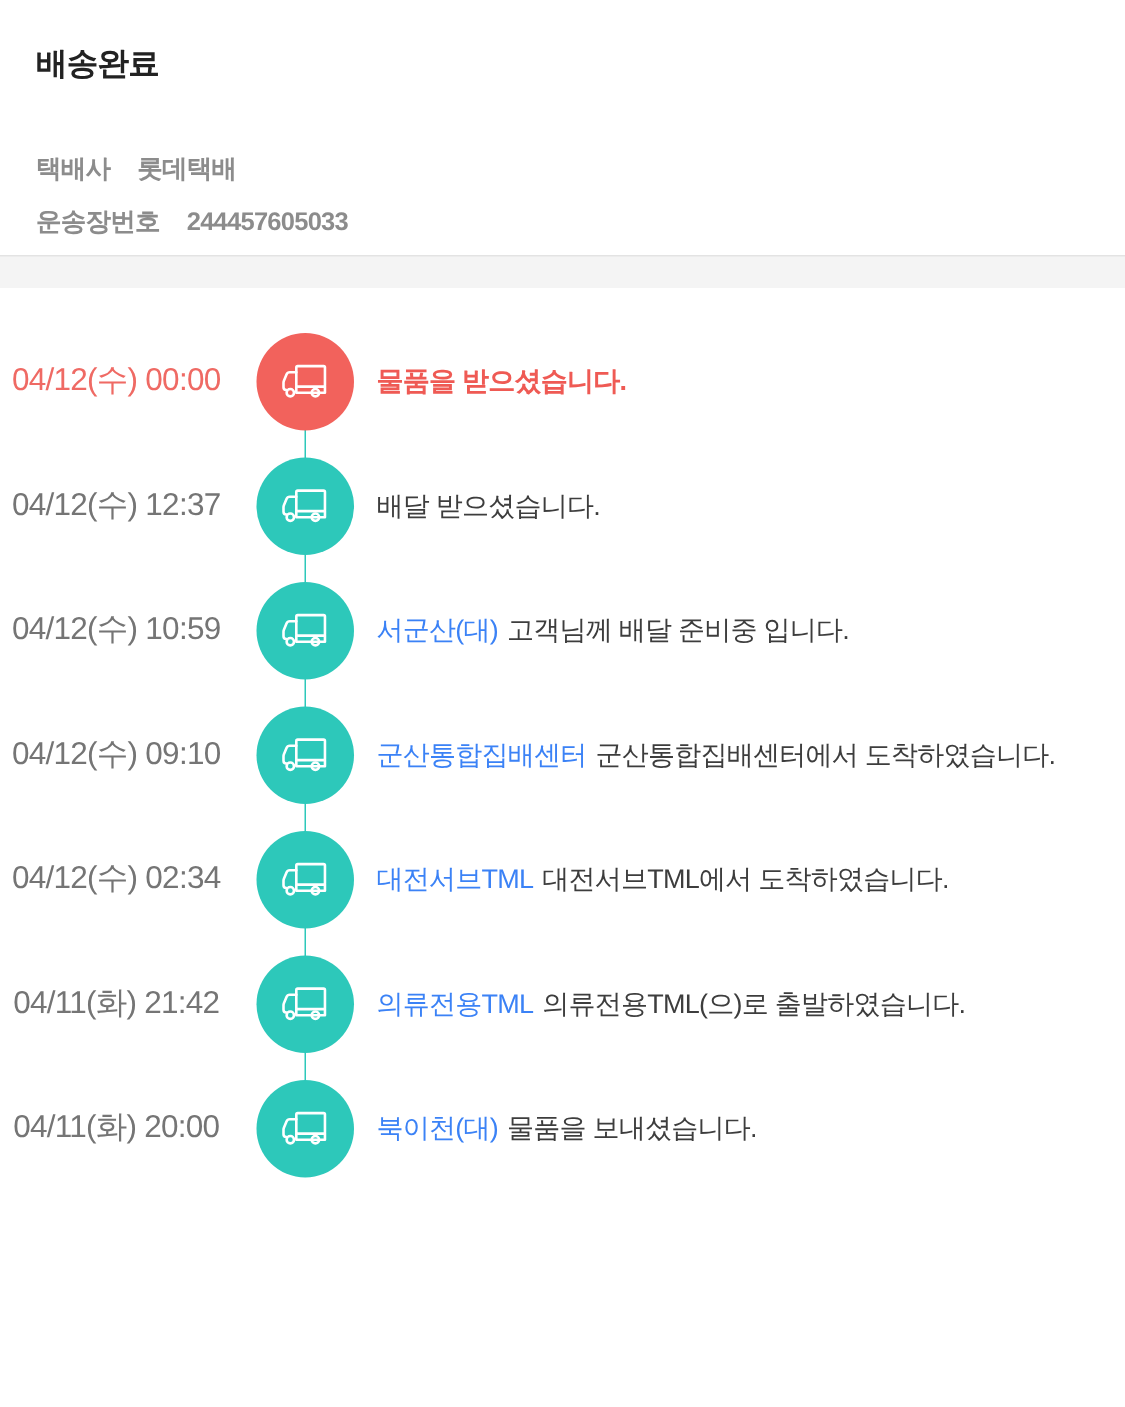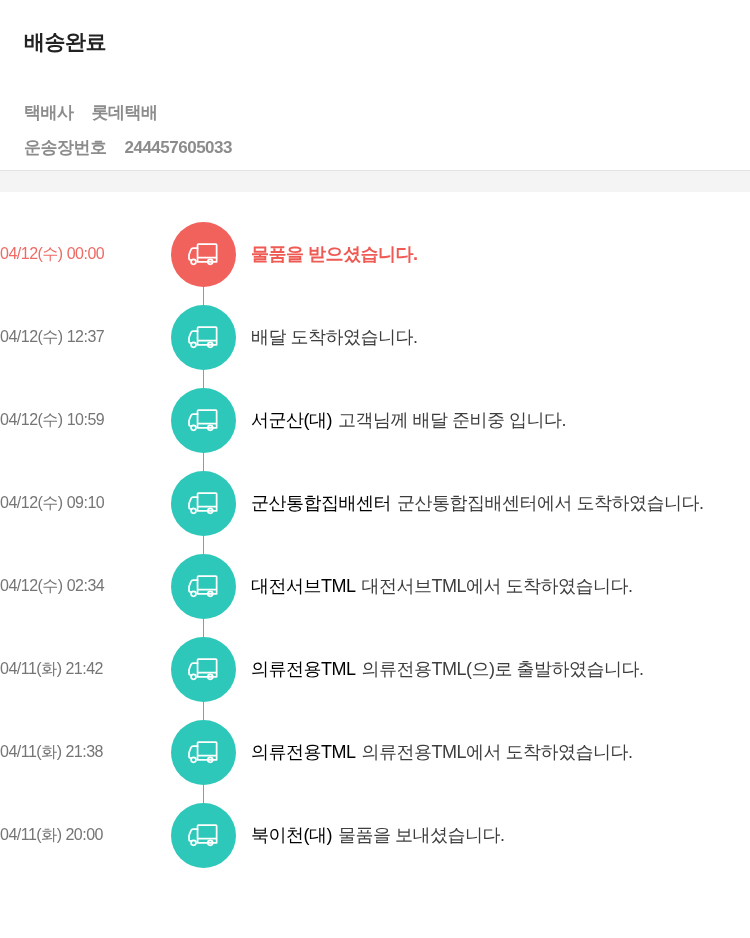--- a/index.html
+++ b/index.html
@@ -10,25 +10,25 @@
   .header { padding:28px 24px 0 24px; height:170px; }
   .status-title { font-size:21px; font-weight:700; color:#222222; letter-spacing:-0.5px; margin-bottom:46px; }
   .meta-row { font-size:17px; color:#8c8c8c; letter-spacing:-0.5px; margin-bottom:13px; line-height:22px;font-weight:bold; }
   .meta-label { margin-right:18px; }
   .divider-band { height:22px; background:#f4f4f4; border-top:1px solid #e3e3e3; }
 
   
   .timeline { position:relative; padding-top:21px; }
   .timeline-line { position:absolute; left:203px; top:62px; bottom:44px; width:1px; background:#2dc8ba; }
   .row { display:flex; align-items:flex-start; min-height:83px; position:relative; }
-  .date { width:155px; text-align:left; font-size:16px; color:#757575; letter-spacing:-0.5px; padding-top:31px; line-height:20px; white-space:nowrap; }
+  .date { width:155px; text-align:center; font-size:21px; color:#757575; letter-spacing:-0.5px; padding-top:31px; line-height:20px; white-space:nowrap; }
   .node { width:96px; display:flex; justify-content:center; padding-top:9px; }
   .circle { width:65px; height:65px; border-radius:50%; background:#2dc8ba; display:flex; align-items:center; justify-content:center; position:relative; z-index:1; }
   .msg { flex:1; padding:26px 16px 0 0; font-size:18px; line-height:30px; color:#3d3d3d; letter-spacing:-0.5px; word-break:keep-all; }
-  .loc { color:#000000; margin-right:6px; }
+  .loc { color:#3b82f6; margin-right:6px; }
   .loc:empty { margin-right:0; }
 
   .row.received .circle { background:#f2625c; }
   .row.received .date { color:#ef6a64; }
   .row.received .msg { color:#ef5a54; font-weight:700; }
 
   .truck { width:40px; height:40px; }
   .truck * { fill:none; stroke:#ffffff; stroke-width:1.9; stroke-linecap:round; stroke-linejoin:round; }
 </style>
 </head>
@@ -75,21 +75,21 @@
 
   <div class="row">
     <div class="date">04/12(수) 12:37</div>
     <div class="node">
         <div class="circle">
           <svg class="truck" viewBox="0 0 44 44">
             <use href="#truck-shape"></use>
           </svg>
         </div>
       </div>
-    <div class="msg"><span class="loc"></span><span>배달 도착하였습니다.</span></div>
+    <div class="msg"><span class="loc"></span><span>배달 받으셨습니다.</span></div>
   </div>
 
   <div class="row">
     <div class="date">04/12(수) 10:59</div>
     <div class="node">
         <div class="circle">
           <svg class="truck" viewBox="0 0 44 44">
             <use href="#truck-shape"></use>
           </svg>
         </div>
@@ -126,31 +126,20 @@
     <div class="node">
         <div class="circle">
           <svg class="truck" viewBox="0 0 44 44">
             <use href="#truck-shape"></use>
           </svg>
         </div>
       </div>
     <div class="msg"><span class="loc">의류전용TML</span><span>의류전용TML(으)로 출발하였습니다.</span></div>
   </div>
 
-  <div class="row">
-    <div class="date">04/11(화) 21:38</div>
-    <div class="node">
-        <div class="circle">
-          <svg class="truck" viewBox="0 0 44 44">
-            <use href="#truck-shape"></use>
-          </svg>
-        </div>
-      </div>
-    <div class="msg"><span class="loc">의류전용TML</span><span>의류전용TML에서 도착하였습니다.</span></div>
-  </div>
 
   <div class="row">
     <div class="date">04/11(화) 20:00</div>
     <div class="node">
         <div class="circle">
           <svg class="truck" viewBox="0 0 44 44">
             <use href="#truck-shape"></use>
           </svg>
         </div>
       </div>

